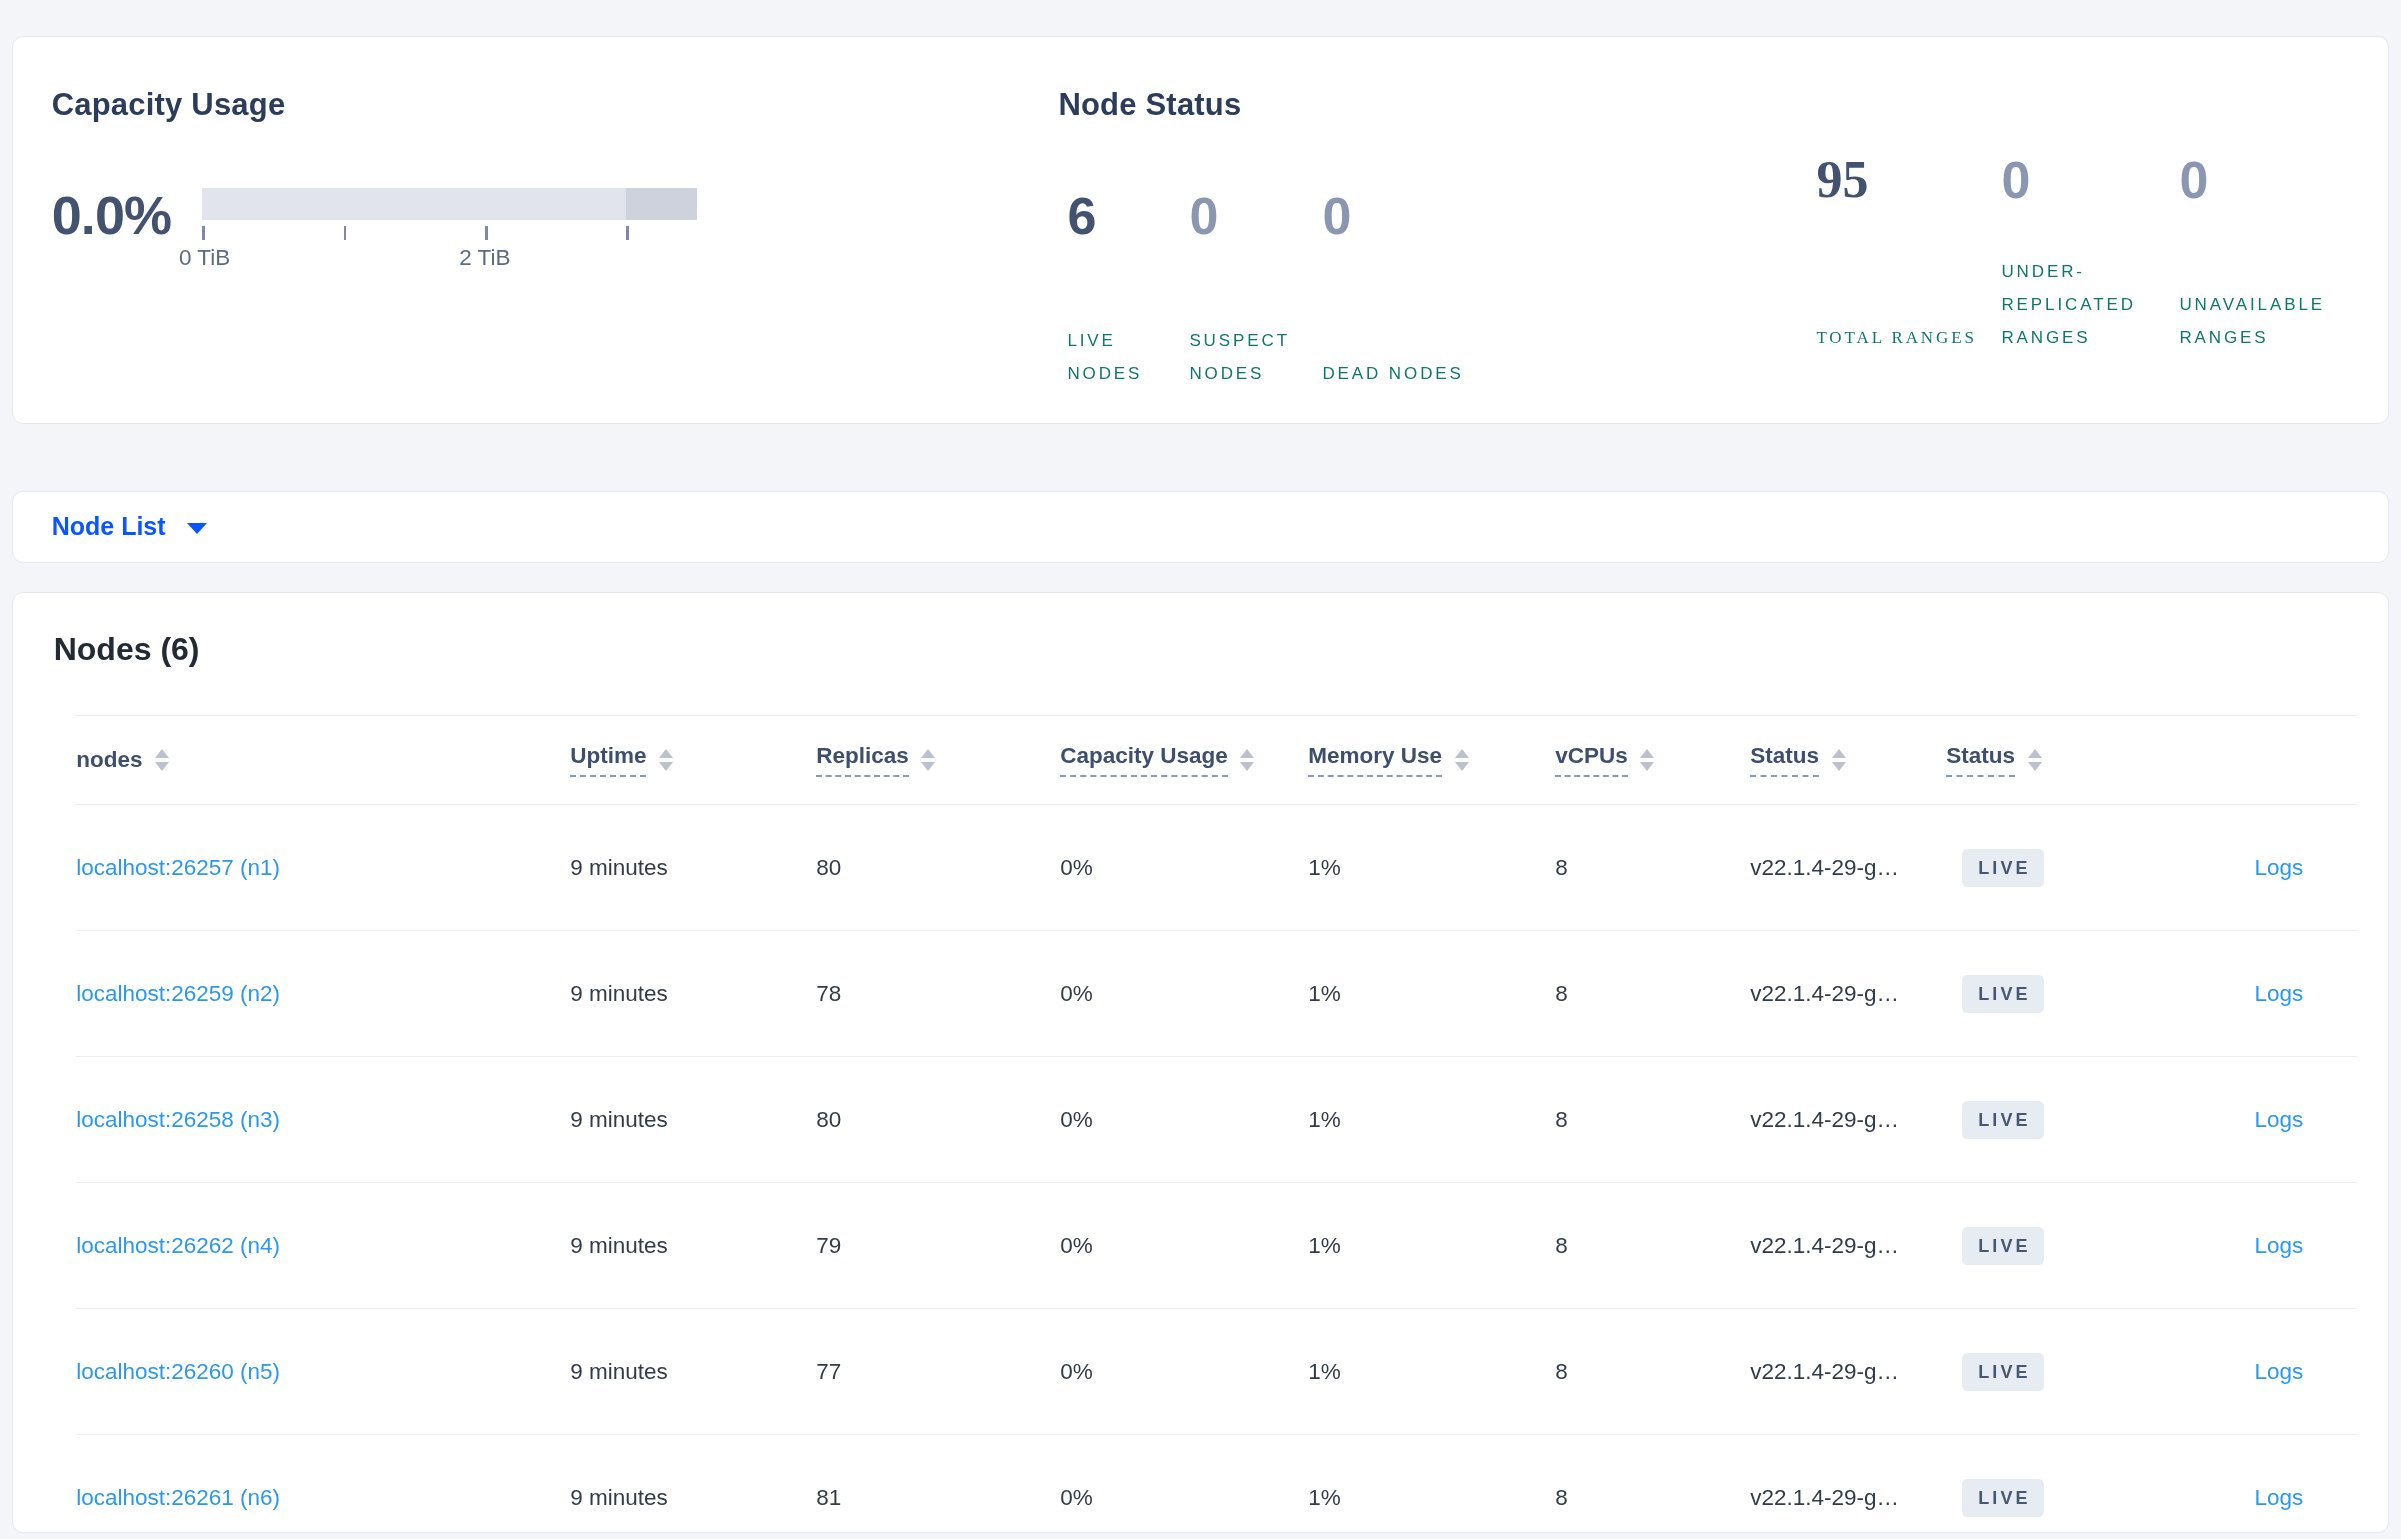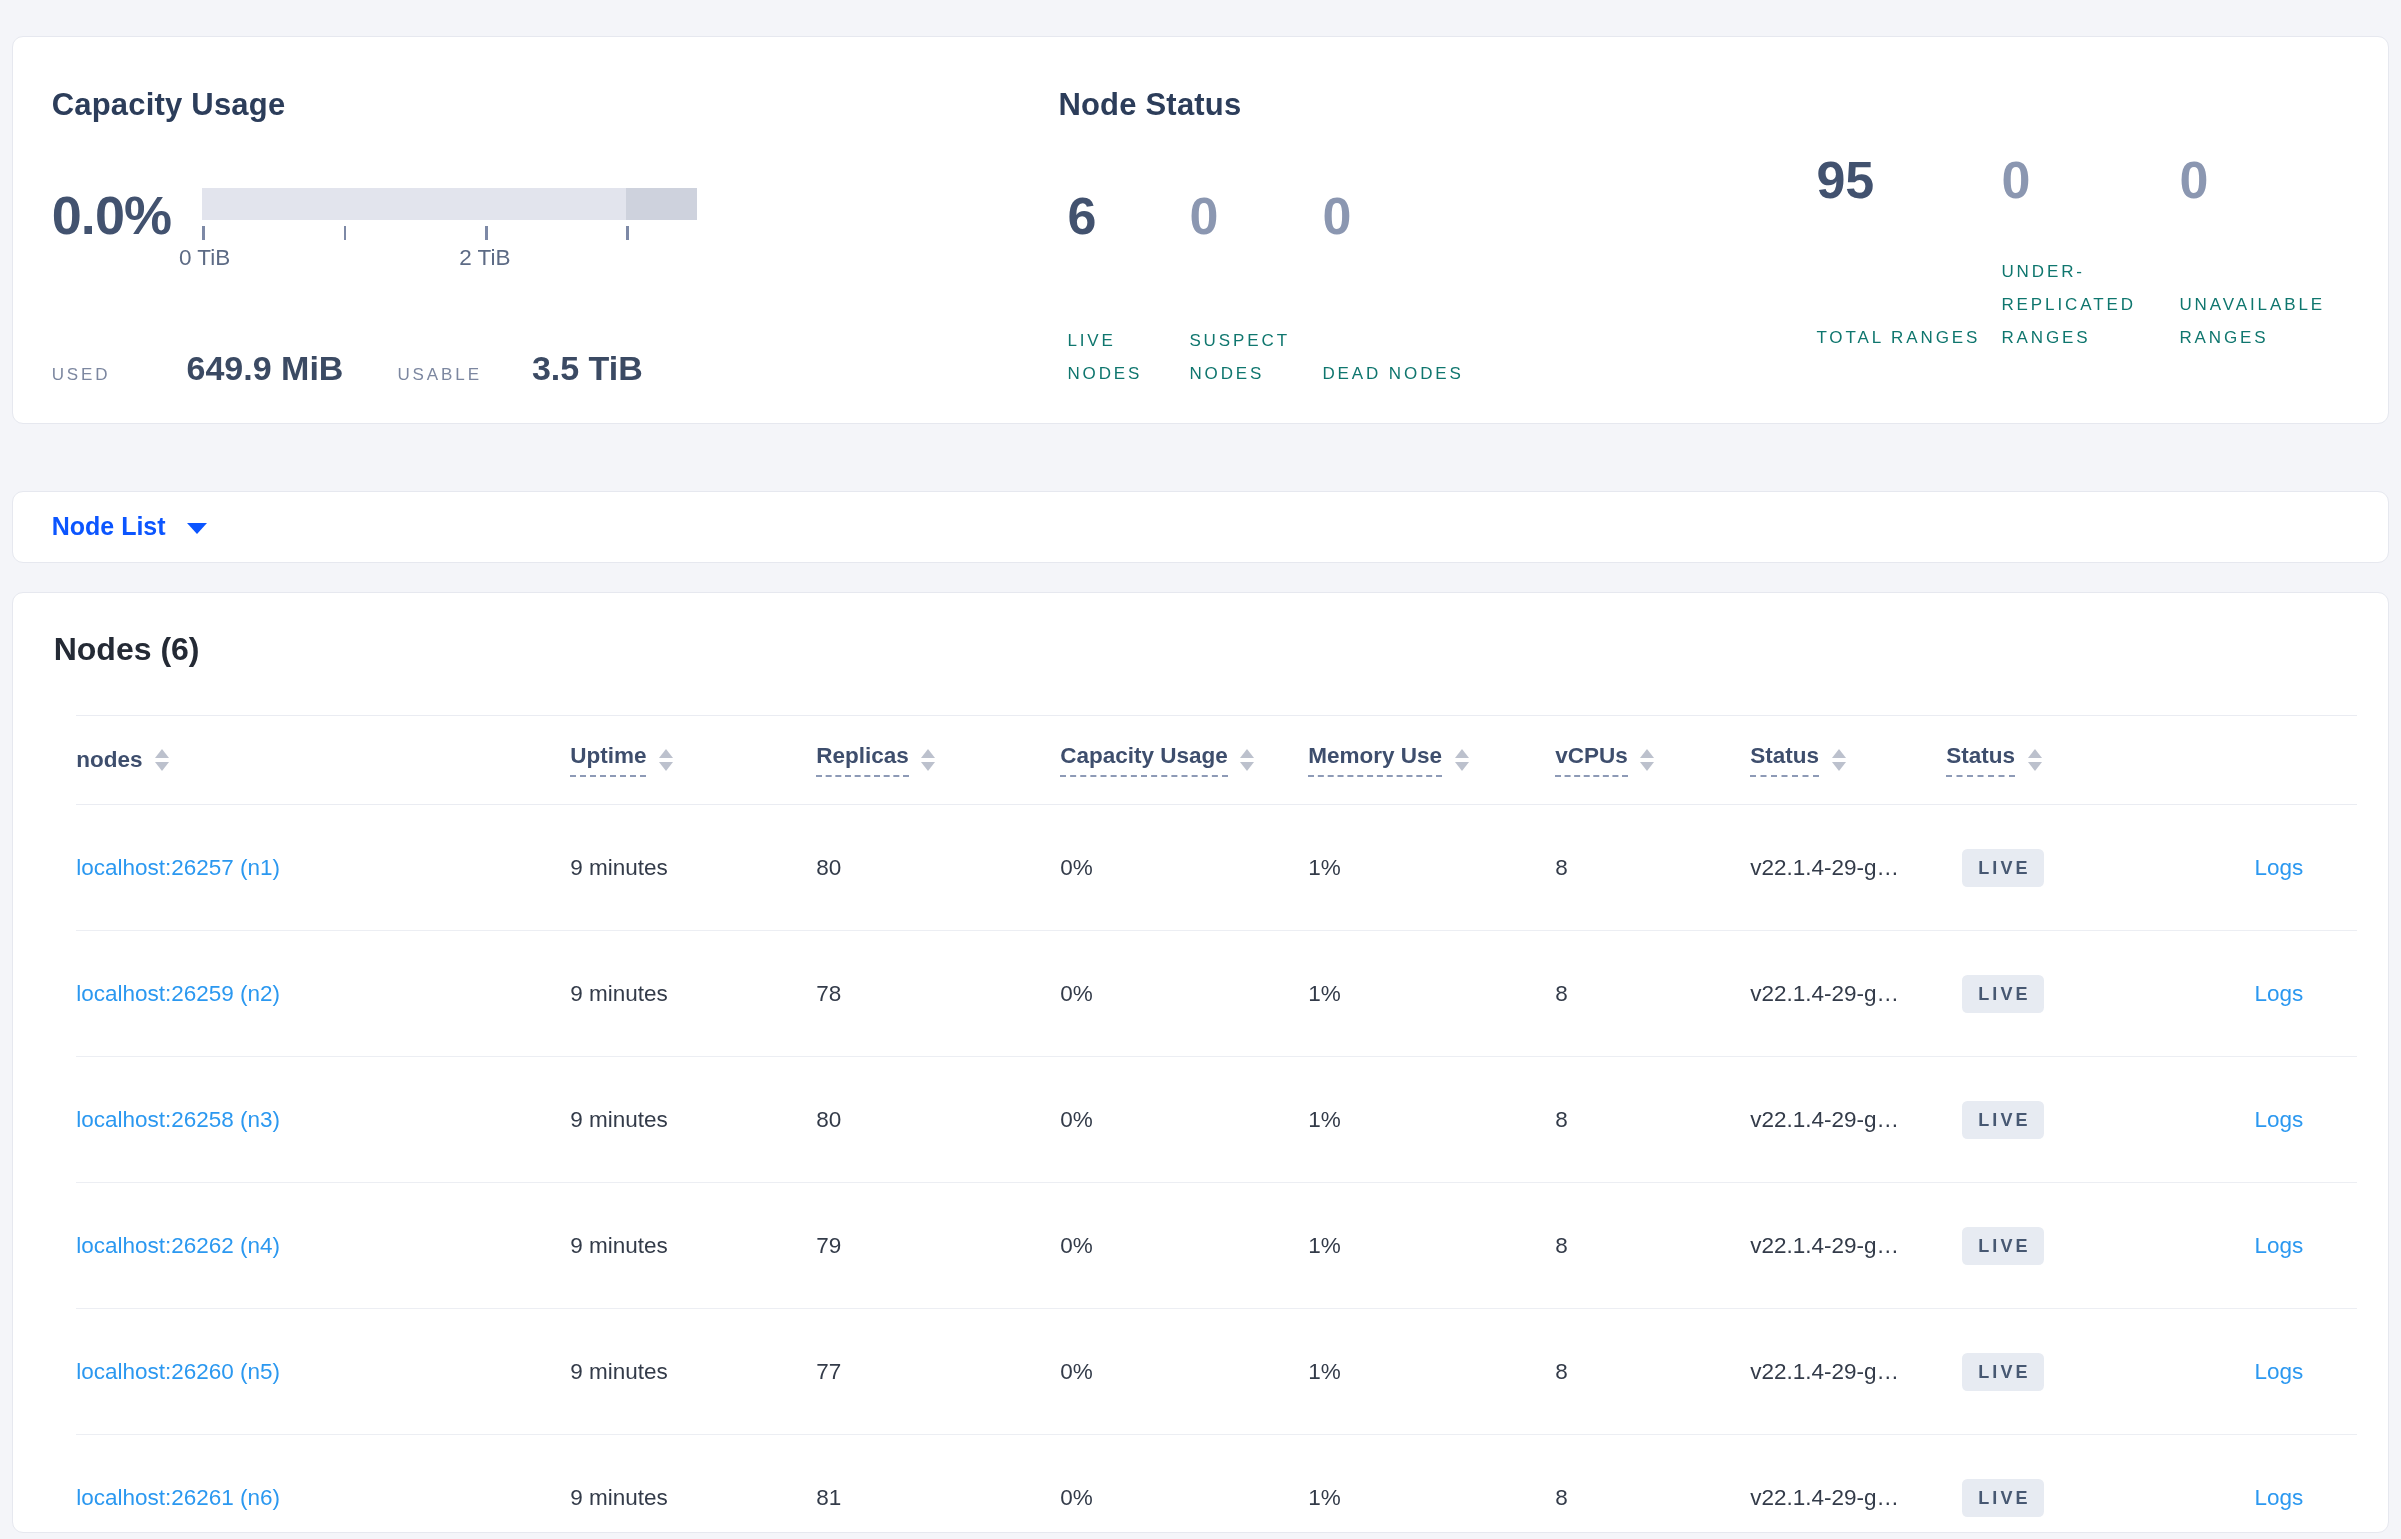--- a/index.html
+++ b/index.html
@@ -65,21 +65,21 @@
   .metric-value.em { color:#42526f; }
   .metric-value.dim { color:#8b97b1; }
   .metric-label {
     margin-top:auto;
     font-size:17px; letter-spacing:2.9px; line-height:33px;
     color:#0f766e; text-transform:uppercase;
   }
   .ns-cell-1 { width:131px; padding-left:9px; }
   .ns-cell-2 { width:133px; }
   .ns-cell-3 { width:144px; }
-  .rs-cell-1 { width:185px; }
+  .rs-cell-1 { width:185px;font-family:Liberation Serif, serif; }
   .rs-cell-2 { width:178px; }
   .rs-cell-3 { width:207px; }
 
   
   .nodelist-card {
     height:72px;
     display:flex; align-items:center;
     padding-left:39px;
     margin-bottom:5.4px;
     cursor:pointer;
@@ -166,26 +166,20 @@
             <div class="cap-tick" style="left:28.6%"></div>
             <div class="cap-tick" style="left:57.1%"></div>
             <div class="cap-tick" style="left:85.7%"></div>
           </div>
           <div class="cap-axis">
             <span class="cap-axis-label" style="left:0.5%">0 TiB</span>
             <span class="cap-axis-label" style="left:57.1%">2 TiB</span>
           </div>
         </div>
       </div>
-      <div class="cap-stats">
-        <span class="stat-label" style="margin-right:76px">USED</span>
-        <span class="stat-value" style="margin-right:54px">649.9 MiB</span>
-        <span class="stat-label" style="margin-right:50px">USABLE</span>
-        <span class="stat-value">3.5 TiB</span>
-      </div>
     </div>
 
     <div class="metric-section ns-section">
       <div class="section-title">Node Status</div>
       <div class="metrics-row">
         <div class="metric-cell ns-cell-1">
           <div class="metric-value em">6</div>
           <div class="metric-label">LIVE NODES</div>
         </div>
         <div class="metric-cell ns-cell-2">

